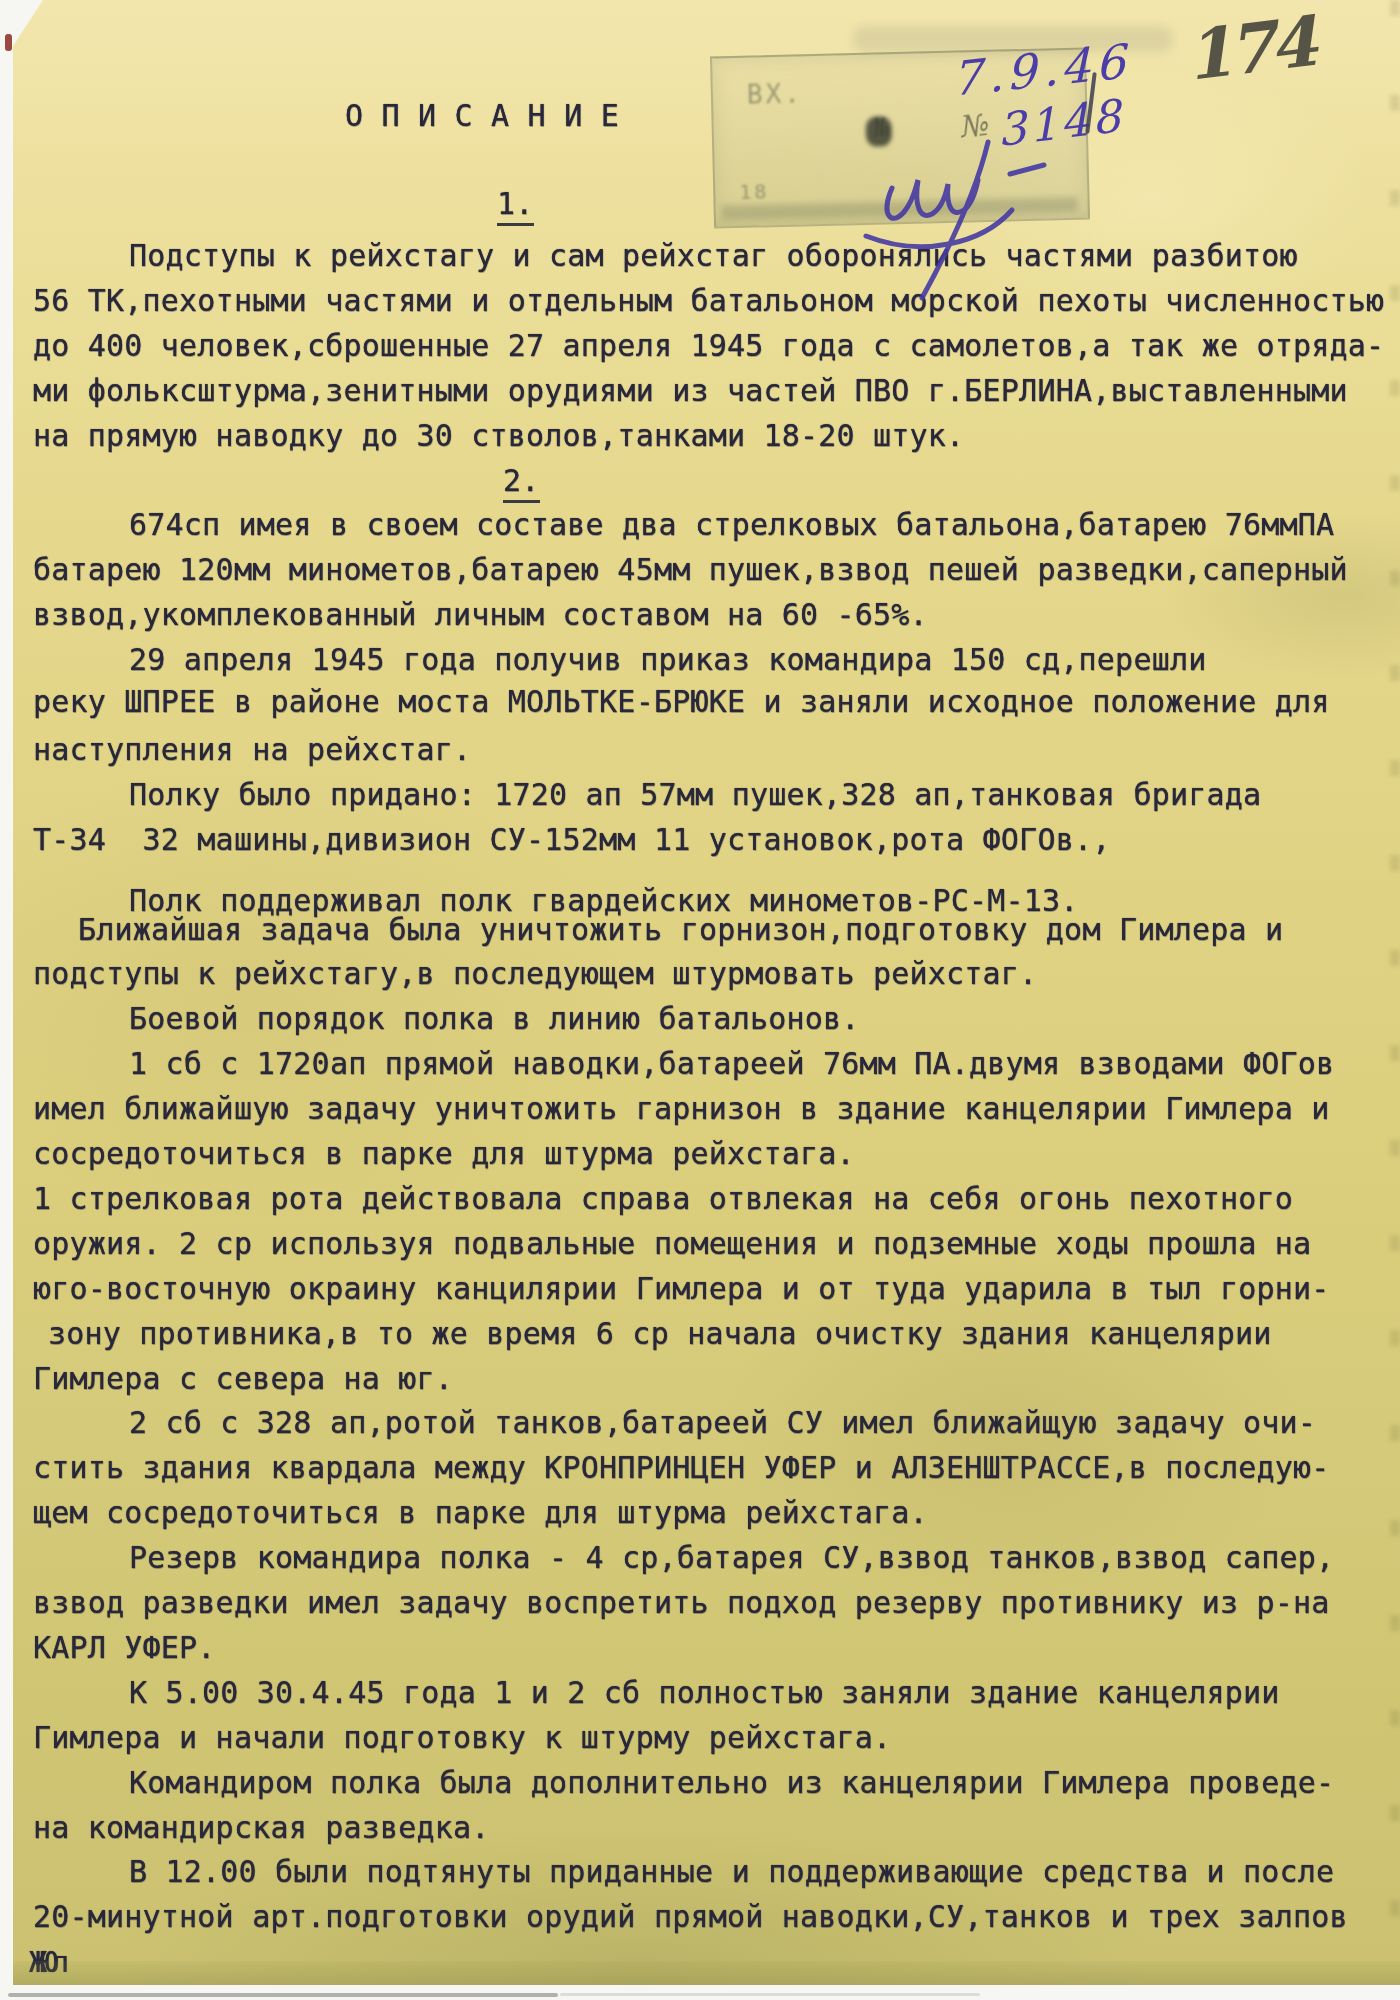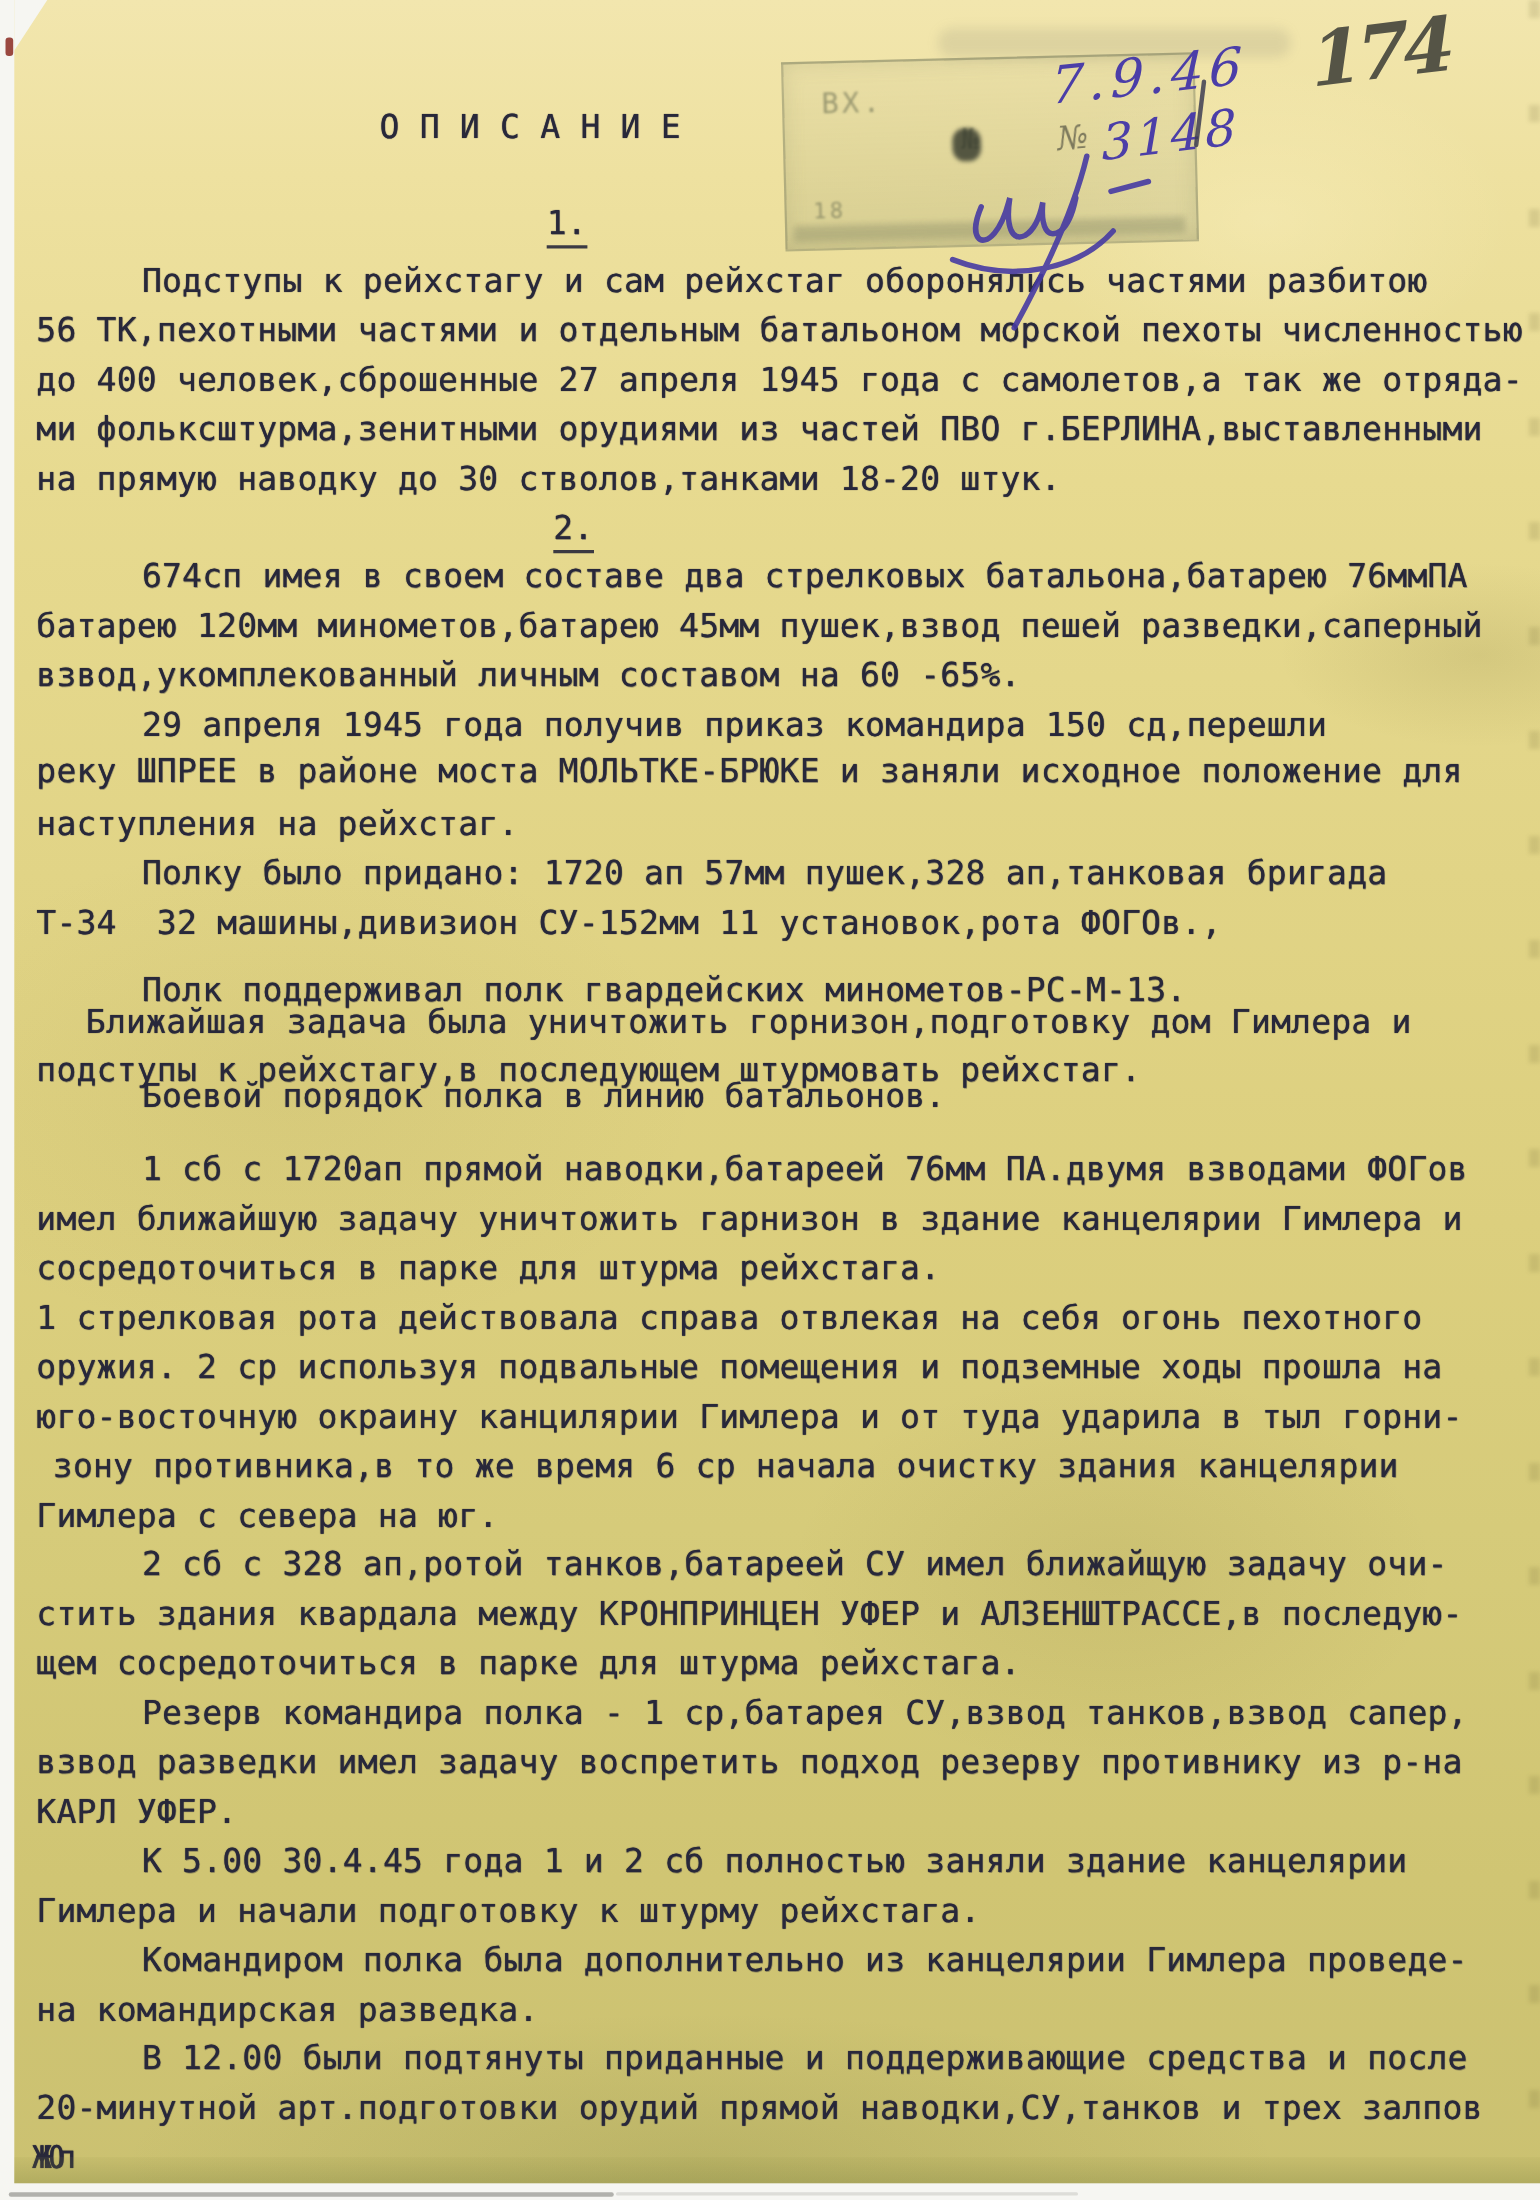--- a/index.html
+++ b/index.html
@@ -96,33 +96,33 @@
       <div class="line" style="left: 20px; top: 554px;">батарею 120мм минометов,батарею 45мм пушек,взвод пешей разведки,саперный</div>
       <div class="line" style="left: 20px; top: 599px;">взвод,укомплекованный личным составом на 60 -65%.</div>
       <div class="line" style="left: 116px; top: 644px;">29 апреля 1945 года получив приказ командира 150 сд,перешли</div>
       <div class="line" style="left: 20px; top: 686px;">реку ШПРЕЕ в районе моста МОЛЬТКЕ-БРЮКЕ и заняли исходное положение для</div>
       <div class="line" style="left: 20px; top: 734px;">наступления на рейхстаг.</div>
       <div class="line" style="left: 116px; top: 779px;">Полку было придано: 1720 ап 57мм пушек,328 ап,танковая бригада</div>
       <div class="line" style="left: 20px; top: 824px;">Т-34  32 машины,дивизион СУ-152мм 11 установок,рота ФОГОв.,</div>
       <div class="line" style="left: 116px; top: 869px; margin-top: 16px;">Полк поддерживал полк гвардейских минометов-РС-М-13.</div>
       <div class="line" style="left: 65px; top: 914px;">Ближайшая задача была уничтожить горнизон,подготовку дом Гимлера и</div>
       <div class="line" style="left: 20px; top: 958px;">подступы к рейхстагу,в последующем штурмовать рейхстаг.</div>
-      <div class="line" style="left: 116px; top: 981px;">Боевой порядок полка в линию батальонов.</div>
+      <div class="line" style="left: 116px; top: 1003px;">Боевой порядок полка в линию батальонов.</div>
       <div class="line" style="left: 116px; top: 1048px;">1 сб с 1720ап прямой наводки,батареей 76мм ПА.двумя взводами ФОГов</div>
       <div class="line" style="left: 20px; top: 1093px;">имел ближайшую задачу уничтожить гарнизон в здание канцелярии Гимлера и</div>
       <div class="line" style="left: 20px; top: 1138px;">сосредоточиться в парке для штурма рейхстага.</div>
       <div class="line" style="left: 20px; top: 1183px;">1 стрелковая рота действовала справа отвлекая на себя огонь пехотного</div>
       <div class="line" style="left: 20px; top: 1228px;">оружия. 2 ср используя подвальные помещения и подземные ходы прошла на</div>
       <div class="line" style="left: 20px; top: 1273px;">юго-восточную окраину канцилярии Гимлера и от туда ударила в тыл горни-</div>
       <div class="line" style="left: 35px; top: 1318px;">зону противника,в то же время 6 ср начала очистку здания канцелярии</div>
       <div class="line" style="left: 20px; top: 1363px;">Гимлера с севера на юг.</div>
       <div class="line" style="left: 116px; top: 1407px;">2 сб с 328 ап,ротой танков,батареей СУ имел ближайщую задачу очи-</div>
       <div class="line" style="left: 20px; top: 1452px;">стить здания квардала между КРОНПРИНЦЕН УФЕР и АЛЗЕНШТРАССЕ,в последую-</div>
       <div class="line" style="left: 20px; top: 1497px;">щем сосредоточиться в парке для штурма рейхстага.</div>
-      <div class="line" style="left: 116px; top: 1542px;">Резерв командира полка - 1 ср,батарея СУ,взвод танков,взвод сапер,</div>
+      <div class="line" style="left: 116px; top: 1542px;">Резерв командира полка - 4 ср,батарея СУ,взвод танков,взвод сапер,</div>
       <div class="line" style="left: 20px; top: 1587px;">взвод разведки имел задачу воспретить подход резерву противнику из р-на</div>
       <div class="line" style="left: 20px; top: 1632px;">КАРЛ УФЕР.</div>
       <div class="line" style="left: 116px; top: 1677px;">К 5.00 30.4.45 года 1 и 2 сб полностью заняли здание канцелярии</div>
       <div class="line" style="left: 20px; top: 1722px;">Гимлера и начали подготовку к штурму рейхстага.</div>
       <div class="line" style="left: 116px; top: 1767px;">Командиром полка была дополнительно из канцелярии Гимлера проведе-</div>
       <div class="line" style="left: 20px; top: 1812px;">на командирская разведка.</div>
       <div class="line" style="left: 116px; top: 1856px;">В 12.00 были подтянуты приданные и поддерживающие средства и после</div>
       <div class="line" style="left: 20px; top: 1901px;">20-минутной арт.подготовки орудий прямой наводки,СУ,танков и трех залпов</div>
       <div class="line frag" style="left: 16px; top: 1946px;">ЖЮл</div>
     </div>

